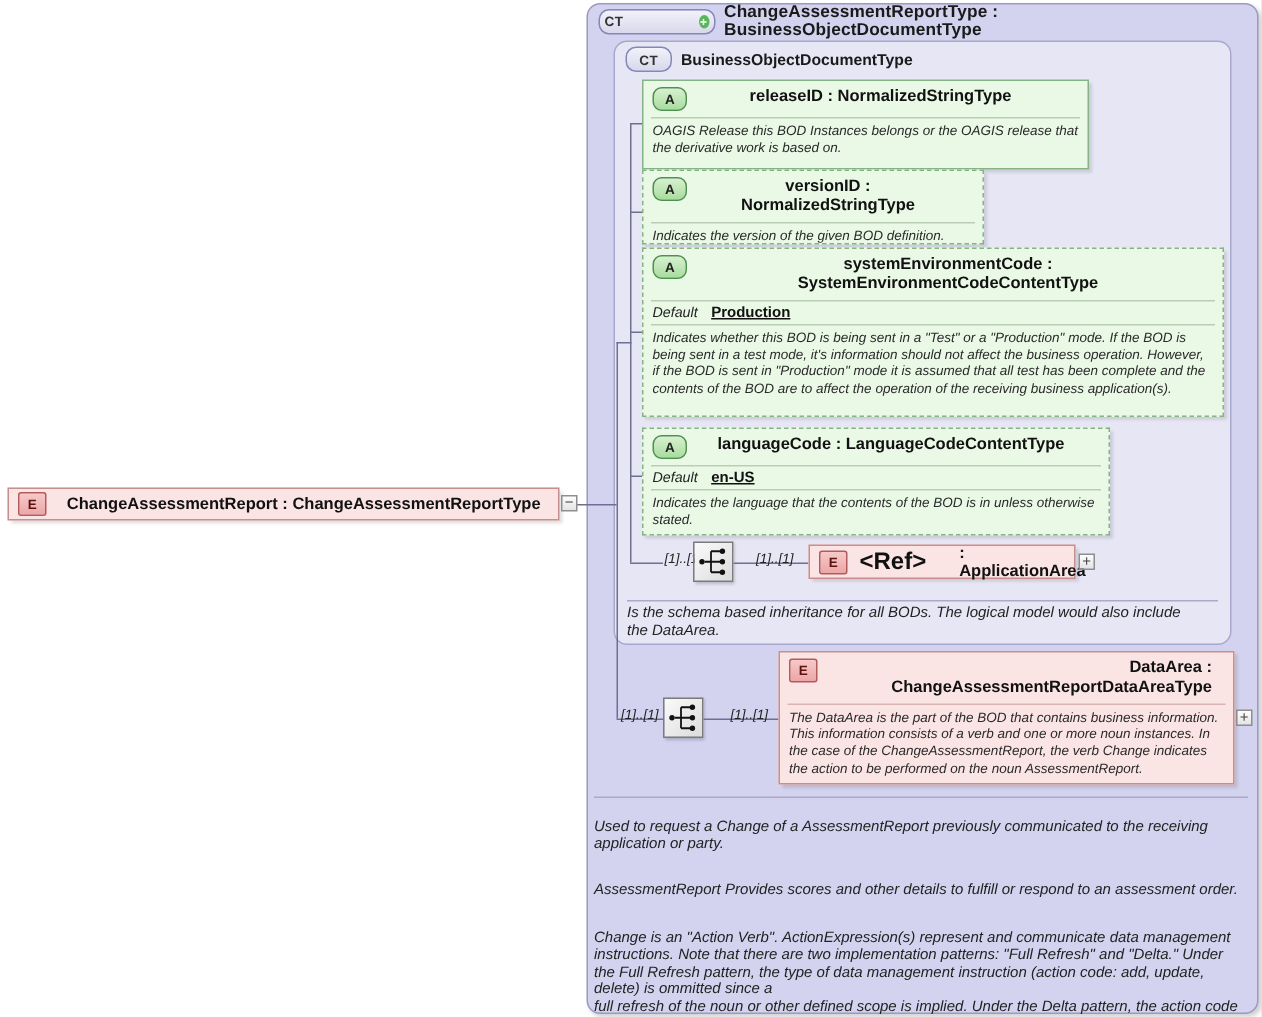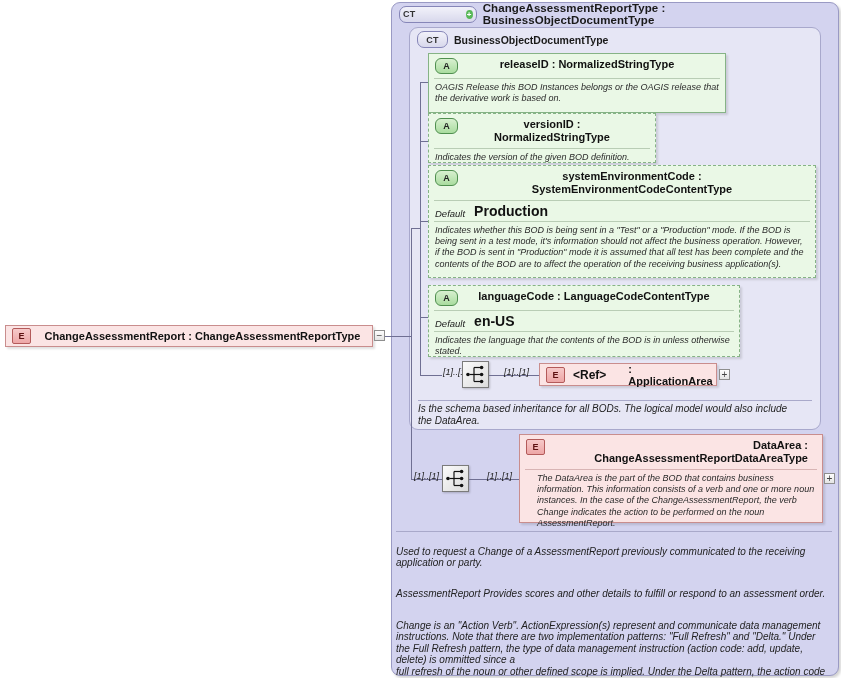--- a/index.html
+++ b/index.html
@@ -81,21 +81,21 @@
   .attr-name{
     font-size:11px;font-weight:bold;color:#111;
     line-height:13px;flex:1;text-align:center;padding-right:10px;
   }
   .attr-sep{height:1px;background:#b9cdb5;margin:0 5px;}
   .attr-default{
     display:flex;align-items:flex-end;gap:9px;
     padding:2px 6px 2px 6px;font-size:9.5px;
   }
   .attr-default .lbl{font-style:italic;color:#222;}
-  .attr-default .val{font-weight:bold;color:#111;font-size:14px;}
+  .attr-default .val{font-weight:bold;color:#111;font-size:10px;text-decoration:underline;}
   .attr-doc{
     padding:3px 6px 4px 6px;
     font-size:9px;font-style:italic;color:#2a2a2a;line-height:11.2px;
   }
 
   
   .el-box{
     background:#fbe4e4;
     border:1px solid #c98d8d;
     box-sizing:border-box;
@@ -105,21 +105,21 @@
   .e-chip{
     flex:0 0 auto;
     display:inline-flex;align-items:center;justify-content:center;
     width:17px;height:14px;
     border:1px solid #b35a5a;border-radius:2px;
     background:linear-gradient(#f6c9c9,#eda6a6);
     font-size:9px;font-weight:bold;color:#5d1111;
   }
   .el-name{font-size:11px;font-weight:bold;color:#111;line-height:13px;flex:1;text-align:right;padding-right:8px;}
   .el-sep{height:1px;background:#d8b4b4;margin:0 5px;}
-  .el-doc{padding:3px 6px 4px 17px;font-size:9px;font-style:italic;color:#2a2a2a;line-height:11.2px;}
+  .el-doc{padding:3px 6px 4px 6px;font-size:9px;font-style:italic;color:#2a2a2a;line-height:11.2px;}
 
   
   #root-el{
     left:5px;top:325px;width:368px;height:22px;
     background:#fbe4e4;border:1px solid #c98d8d;
     box-sizing:border-box;
     box-shadow:2px 2px 2px rgba(0,0,0,.12);
     display:flex;align-items:center;gap:8px;padding:0 6px;
   }
   #root-el .el-name{text-align:center;padding-right:0;}
@@ -277,21 +277,21 @@
   </svg>
 </div>
 
 <div class="abs ln lnh" style="left:489px;top:375px;width:50px;"></div>
 <div class="abs card" style="left:504px;top:367px;">[1]..[1]</div>
 
 <div class="abs el-box" style="left:539px;top:363px;width:178px;height:23px;display:flex;align-items:center;gap:8px;padding:0 6px;box-sizing:border-box;">
   <span class="e-chip">
       <span>E</span>
     </span>
-  <span style="font-size:12px;font-weight:bold;color:#111;">&lt;Ref&gt;</span>
+  <span style="font-size:16px;font-weight:bold;color:#111;">&lt;Ref&gt;</span>
   <span style="font-size:11px;font-weight:bold;color:#111;margin-left:14px;">: ApplicationArea</span>
 </div>
 <div class="abs expander" style="left:719px;top:369px;">
     <span>+</span>
   </div>
 
 <div class="abs doc-sep" style="left:418px;top:400px;width:394px;"></div>
 <div class="abs doc-text" style="left:418px;top:403px;width:380px;">Is the schema based inheritance for all BODs. The logical model would also include the DataArea.</div>
 
 <div class="abs card" style="left:414px;top:471px;">[1]..[1]</div>

